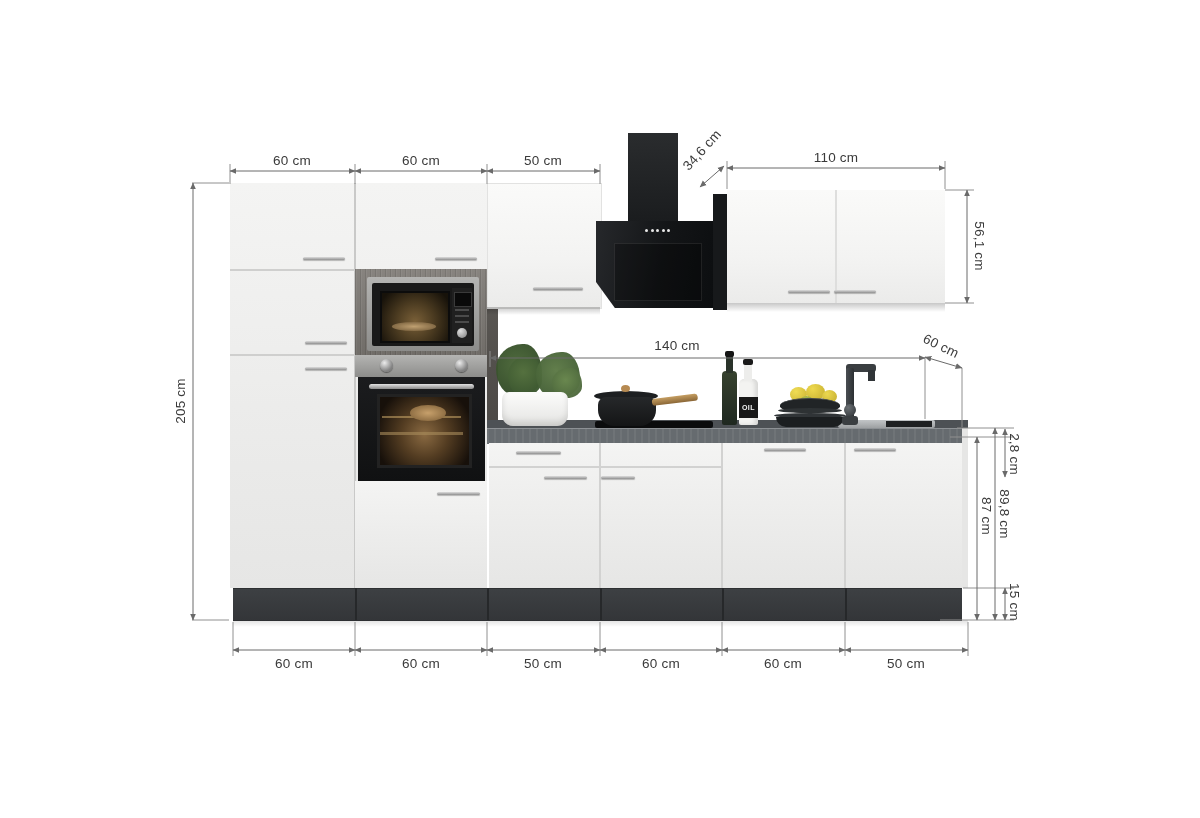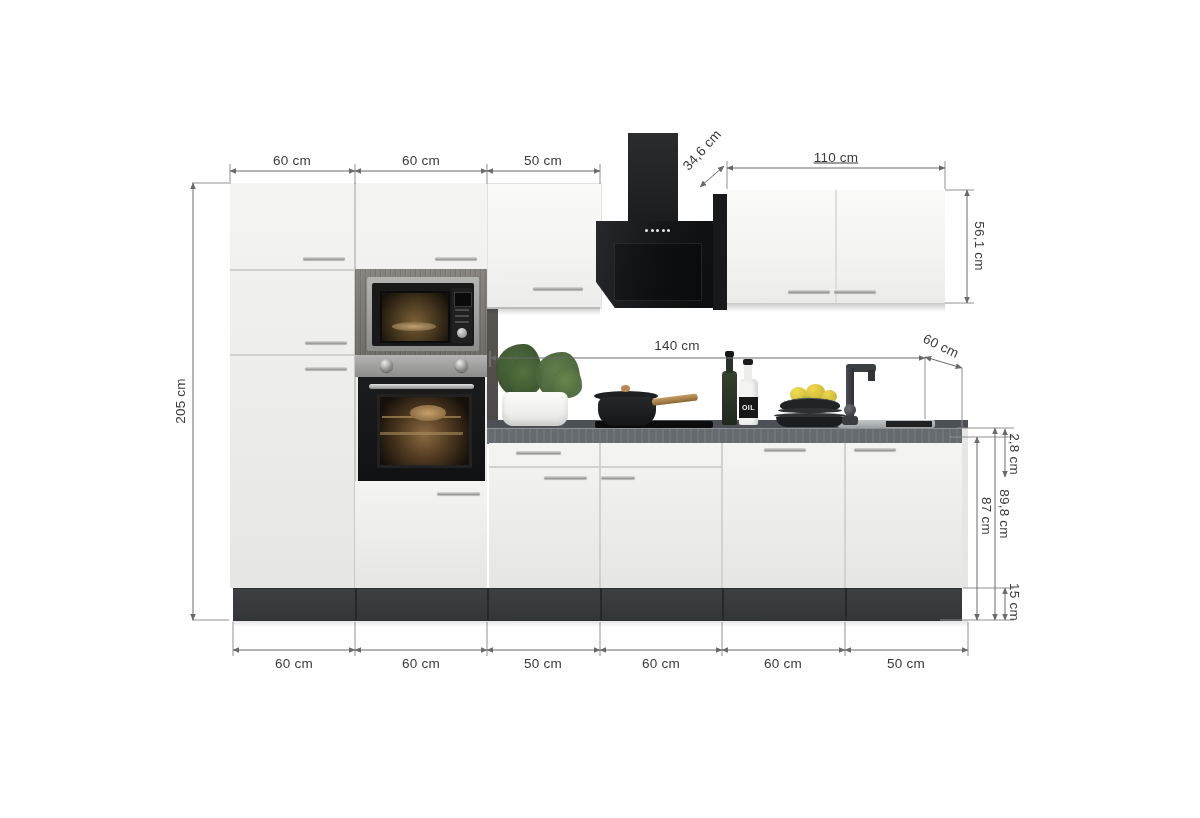--- a/index.html
+++ b/index.html
@@ -191,21 +191,21 @@
     <line class="dim" marker-start="url(#ar)" marker-end="url(#ar)" x1="355" y1="650" x2="487" y2="650"></line>
     <line class="dim" marker-start="url(#ar)" marker-end="url(#ar)" x1="487" y1="650" x2="600" y2="650"></line>
     <line class="dim" marker-start="url(#ar)" marker-end="url(#ar)" x1="600" y1="650" x2="722" y2="650"></line>
     <line class="dim" marker-start="url(#ar)" marker-end="url(#ar)" x1="722" y1="650" x2="845" y2="650"></line>
     <line class="dim" marker-start="url(#ar)" marker-end="url(#ar)" x1="845" y1="650" x2="968" y2="650"></line>
   </svg>
 
   <div class="lbl" style="left:292px;top:160px;">60 cm</div>
   <div class="lbl" style="left:421px;top:160px;">60 cm</div>
   <div class="lbl" style="left:543px;top:160px;">50 cm</div>
-  <div class="lbl" style="left:836px;top:157px;text-decoration:underline;">110 cm</div>
+  <div class="lbl" style="left:836px;top:157px;">110 cm</div>
   <div class="lbl" style="left:702px;top:150px;transform:translate(-50%,-50%) rotate(-48deg);">34,6 cm</div>
   <div class="lbl" style="left:979px;top:246px;transform:translate(-50%,-50%) rotate(90deg);">56,1 cm</div>
   <div class="lbl" style="left:180px;top:401px;transform:translate(-50%,-50%) rotate(-90deg);">205 cm</div>
   <div class="lbl" style="left:677px;top:345px;">140 cm</div>
   <div class="lbl" style="left:941px;top:346px;transform:translate(-50%,-50%) rotate(26deg);">60 cm</div>
   <div class="lbl" style="left:986px;top:516px;transform:translate(-50%,-50%) rotate(90deg);">87 cm</div>
   <div class="lbl" style="left:1004px;top:514px;transform:translate(-50%,-50%) rotate(90deg);">89,8 cm</div>
   <div class="lbl" style="left:1014px;top:454px;transform:translate(-50%,-50%) rotate(90deg);">2,8 cm</div>
   <div class="lbl" style="left:1014px;top:602px;transform:translate(-50%,-50%) rotate(90deg);">15 cm</div>
   <div class="lbl" style="left:294px;top:663px;">60 cm</div>

